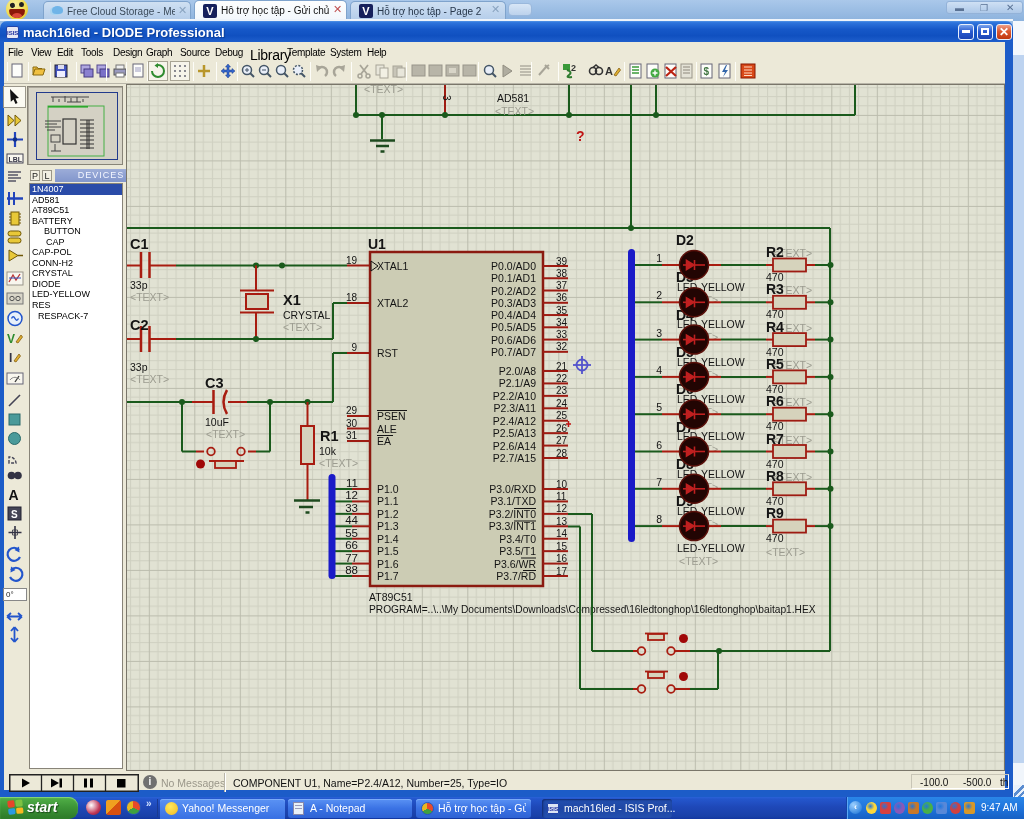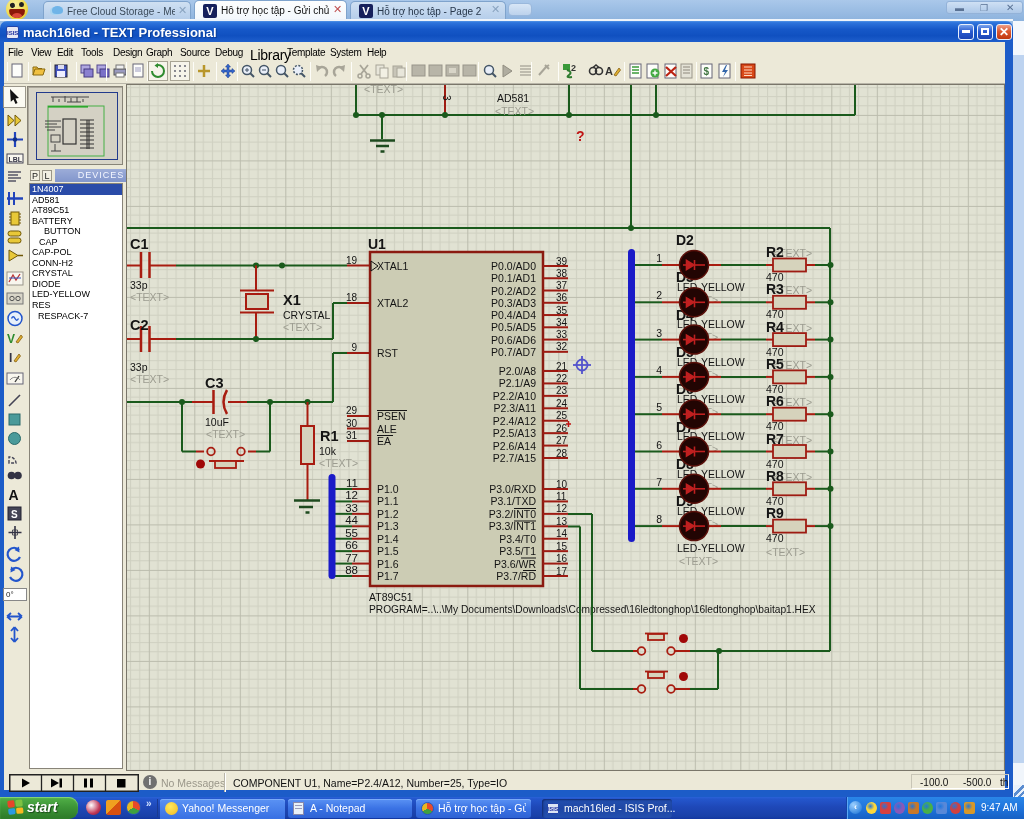--- a/index.html
+++ b/index.html
@@ -30,21 +30,21 @@
 <span class="ab" style="left:491px;top:3px;font-size:11px;color:#8aa4c0">✕</span>
 <div class="ab" style="left:508px;top:3px;width:24px;height:13px;border:1px solid #9ab8dc;background:linear-gradient(#d8e6f6,#bcd2ec);border-radius:4px"></div>
 <div class="ab" style="left:946px;top:1px;width:77px;height:13px;border:1px solid #93b2d8;background:linear-gradient(#cfe0f4,#adc8e8);border-radius:3px;color:#5a7294;font-size:9px;text-align:center;line-height:12px">
 <span style="position:absolute;left:8px;top:0">▬</span>
     <span style="position:absolute;left:33px;top:0">❐</span>
     <span style="position:absolute;left:59px;top:0;font-size:10px">✕</span>
   </div>
 <div class="ab" style="left:0;top:19px;width:1013px;height:2px;background:#eef4fb"></div>
 <div class="ab" style="left:0;top:21px;width:1013px;height:21px;border-radius:7px 7px 0 0;background:linear-gradient(#5294e6 0%,#2e74dc 8%,#1658c8 40%,#1050c0 70%,#1e5ecc 100%)"></div>
 <div class="ab" style="left:6px;top:26px;width:13px;height:13px;background:#e8e8f4;border:1px solid #2244aa;border-radius:2px;font-size:6px;font-weight:bold;color:#2030a0;text-align:center;line-height:12px">ISIS</div>
-<span class="ab" style="left:23px;top:25px;font-size:13px;font-weight:bold;color:#fff;text-shadow:1px 1px 1px #0a3c96">mach16led - TEXT Professional</span>
+<span class="ab" style="left:23px;top:25px;font-size:13px;font-weight:bold;color:#fff;text-shadow:1px 1px 1px #0a3c96">mach16led - DIODE Professional</span>
 <div class="ab" style="left:958px;top:24px;width:16px;height:16px;border-radius:3px;border:1px solid #e8f0fc;color:#fff;text-align:center;background:linear-gradient(#7aa4ec,#2a5cd0 45%,#1a44b4)">
     <span style="position:absolute;left:3px;top:5px;width:8px;height:3px;background:#fff"></span>
   </div>
 <div class="ab" style="left:977px;top:24px;width:16px;height:16px;border-radius:3px;border:1px solid #e8f0fc;color:#fff;text-align:center;background:linear-gradient(#7aa4ec,#2a5cd0 45%,#1a44b4)">
     <span style="position:absolute;left:3px;top:3px;width:8px;height:7px;border:2px solid #fff"></span>
   </div>
 <div class="ab" style="left:996px;top:24px;width:16px;height:16px;border-radius:3px;border:1px solid #e8f0fc;color:#fff;text-align:center;background:linear-gradient(#f0a088,#dc5830 45%,#c03810);font-size:12px;font-weight:bold;line-height:15px">✕</div>
 <div class="ab" style="left:0;top:42px;width:1013px;height:748px;background:#ece9d8;border-left:4px solid #1c5cc8;border-right:8px solid #1c5cc8"></div>
 <div class="ab" style="left:0;top:790px;width:1013px;height:7px;background:#1c5cc8"></div>
 <div class="ab" style="left:1013px;top:21px;width:11px;height:776px;background:#bdd3f0"></div>
@@ -367,21 +367,21 @@
   </div>
 <div class="ab" style="left:30px;top:170px;width:10px;height:11px;background:#f2efe2;border:1px solid #9a9688;font-size:9px;text-align:center;line-height:10px;color:#222">P</div>
 <div class="ab" style="left:42px;top:170px;width:10px;height:11px;background:#f2efe2;border:1px solid #9a9688;font-size:9px;text-align:center;line-height:10px;color:#222">L</div>
 <div class="ab" style="left:55px;top:169px;width:92px;height:13px;background:linear-gradient(#9cacd8,#8296cc);color:#f4f6ff;font-size:9px;text-align:center;line-height:13px;letter-spacing:1px">DEVICES</div>
 <div class="ab" style="left:29px;top:183px;width:94px;height:586px;background:#fff;border:1px solid #888478;font-size:9px;line-height:10.55px;color:#000">
     <div style="background:#2a4ba8;color:#fff;padding-left:2px">1N4007</div>
     <div style="padding-left:2px">AD581</div>
     <div style="padding-left:2px">AT89C51</div>
     <div style="padding-left:2px">BATTERY</div>
     <div style="padding-left:14px">BUTTON</div>
-    <div style="padding-left:9px">CAP</div>
+    <div style="padding-left:16px">CAP</div>
     <div style="padding-left:2px">CAP-POL</div>
     <div style="padding-left:2px">CONN-H2</div>
     <div style="padding-left:2px">CRYSTAL</div>
     <div style="padding-left:2px">DIODE</div>
     <div style="padding-left:2px">LED-YELLOW</div>
     <div style="padding-left:2px">RES</div>
     <div style="padding-left:8px">RESPACK-7</div>
   </div>
 <div class="ab" style="left:126px;top:84px;width:879px;height:687px;border:1px solid #7a766a"></div>
 <svg width="877" height="685" viewBox="127 85 877 685" style="position:absolute;left:127px;top:85px">

